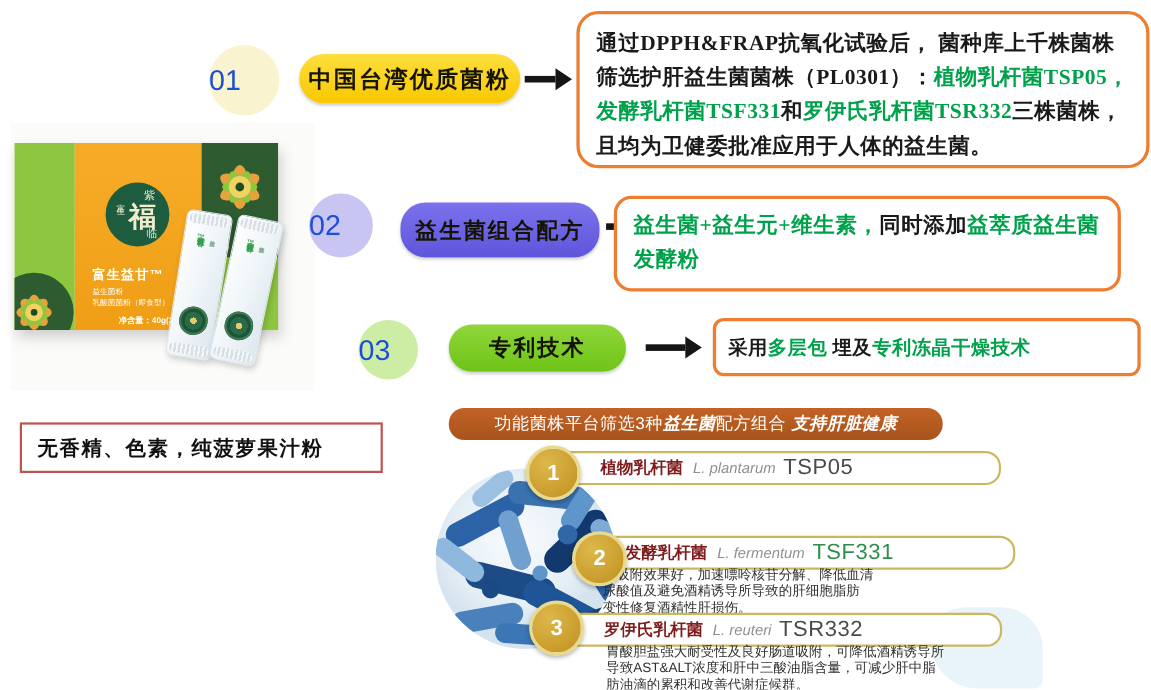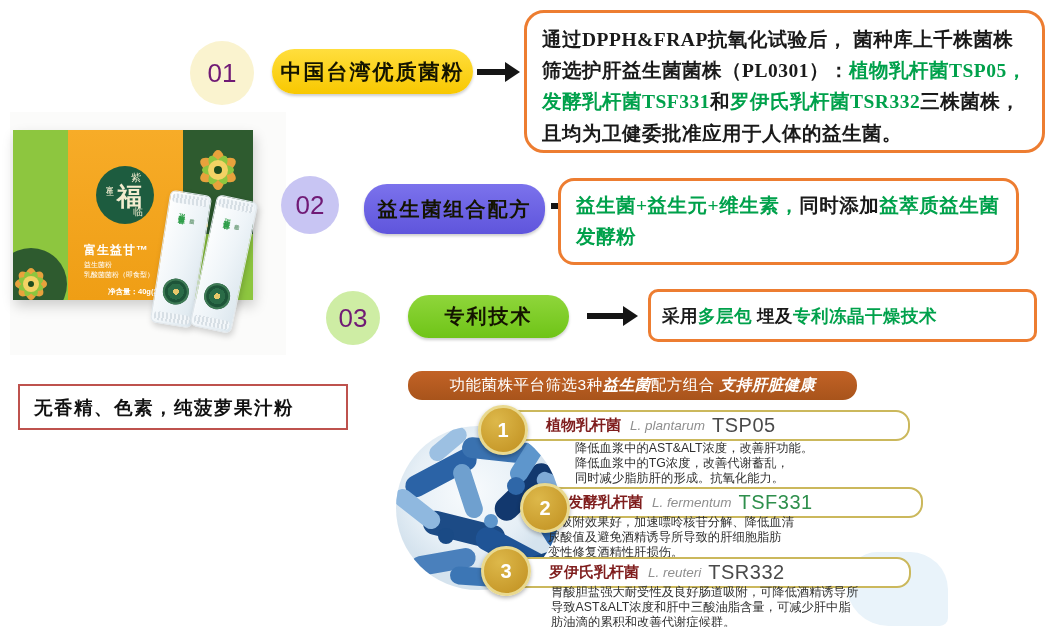--- a/index.html
+++ b/index.html
@@ -36,22 +36,22 @@
   .s1{left:160px;top:192px;transform:rotate(9deg);}
   .s2{left:203px;top:197px;transform:rotate(12deg);z-index:3;}
   .s-label{position:absolute;left:9px;top:16px;writing-mode:vertical-rl;font-size:7px;
            font-weight:bold;color:#2F9E49;letter-spacing:1px;}
   .s-label2{position:absolute;left:22px;top:20px;writing-mode:vertical-rl;font-size:5px;color:#7FA98B;}
   .s-mandala{position:absolute;left:7px;top:86px;width:26px;height:26px;border-radius:50%;
              background:radial-gradient(circle,#E9C86A 0 3px,#2A6B47 3px 8px,#1D5438 8px);
              box-shadow:inset 0 0 0 2px #3E7A55;}
 
   
-  .ncir{border-radius:50%;display:flex;align-items:center;justify-content:center;
-        color:#701a75;font-size:26px;}
+  .ncir{border-radius:50%;display:flex;align-items:center;justify-content:flex-start;
+        color:#1d4ed8;font-size:26px;}
   .c01{left:190px;top:41px;width:64px;height:64px;background:#FAF3CF;}
   .c02{left:281px;top:176px;width:58px;height:58px;background:#C8C5F3;}
   .c03{left:326px;top:291px;width:54px;height:54px;background:#CEEDA4;}
   .pill{display:flex;align-items:center;justify-content:center;color:#141400;
         letter-spacing:2px;box-shadow:0 2px 3px rgba(0,0,0,.2);}
   .p1{left:272px;top:49px;width:201px;height:45px;border-radius:23px;font-size:21px;
       background:linear-gradient(#FFDE3D,#F8C800);}
   .p2{left:364px;top:184px;width:181px;height:50px;border-radius:23px;font-size:20px;
       background:linear-gradient(#7B72EC,#5F55DC);}
   .p3{left:408px;top:295px;width:161px;height:43px;border-radius:21px;font-size:20px;
@@ -251,23 +251,20 @@
   </svg>
 
   <div class="abs tpill t1">
     <span class="t-cn">植物乳杆菌</span>
     <span class="t-la">L. plantarum</span>
     <span class="t-code">TSP05</span>
   </div>
   <div class="abs gcir g1">
       <span>1</span>
     </div>
-  <div class="abs pdesc d1">降低血浆中的AST&amp;ALT浓度，改善肝功能。
-降低血浆中的TG浓度，改善代谢蓄乱，
-同时减少脂肪肝的形成。抗氧化能力。</div>
 
   <div class="abs tpill t2">
     <span class="t-cn">发酵乳杆菌</span>
     <span class="t-la">L. fermentum</span>
     <span class="t-code code-green">TSF331</span>
   </div>
   <div class="abs gcir g2">
       <span>2</span>
     </div>
   <div class="abs pdesc d2">肠吸附效果好，加速嘌呤核苷分解、降低血清

